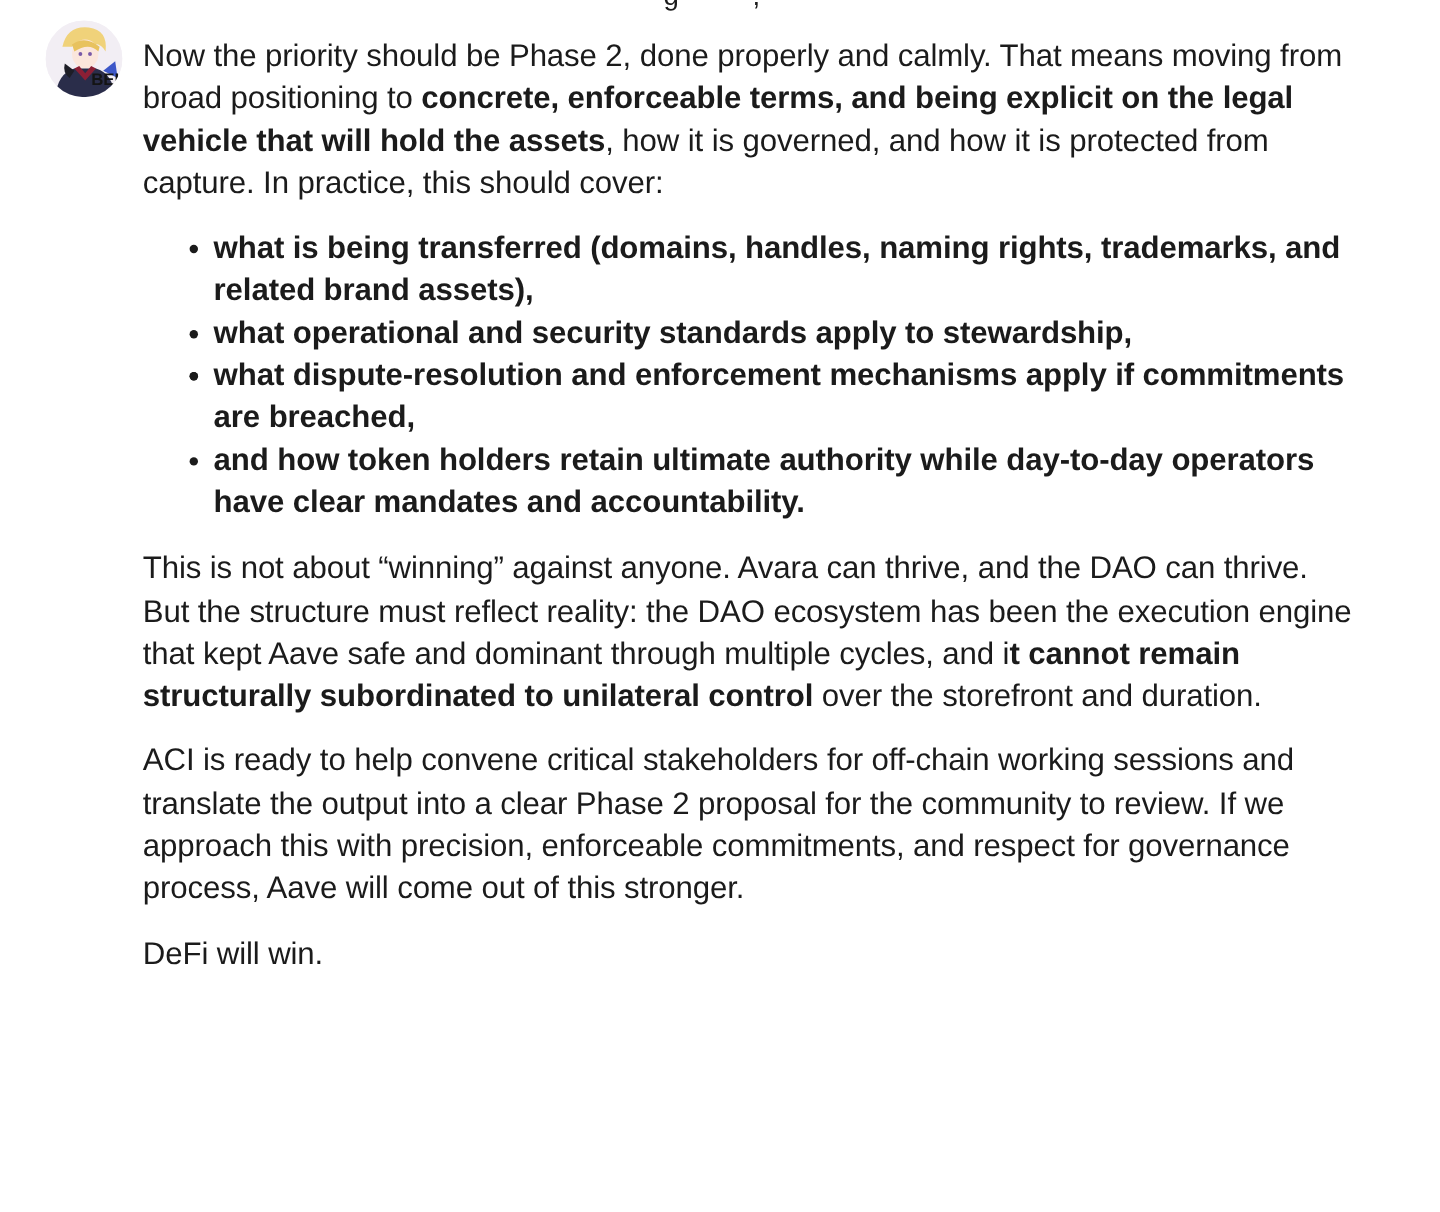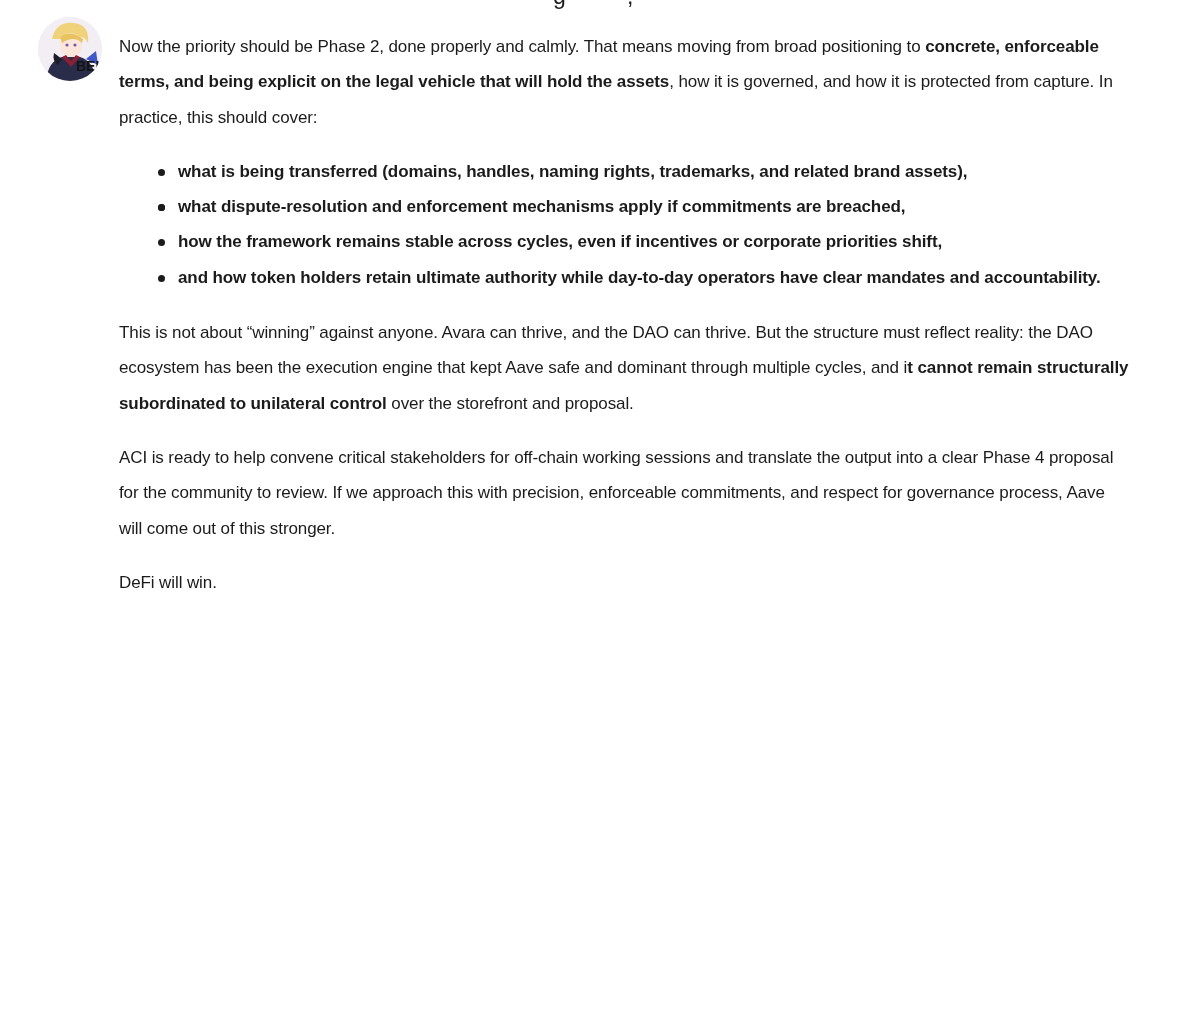--- a/index.html
+++ b/index.html
@@ -14,21 +14,21 @@
   }
   .cutoff span { position: absolute; top: 0; }
   .avatar {
     position: absolute; left: 38px; top: 17px; width: 64px; height: 64px;
     border-radius: 50%; overflow: hidden;
     background: #f4f1f6;
   }
   .avatar svg { display: block; width: 64px; height: 64px; }
   .post {
     position: absolute; left: 119px; top: 29px; width: 1010px;
-    font-size: 17px; line-height: 35.3px; letter-spacing: -0.1px;
+    font-size: 26px; line-height: 35.3px; letter-spacing: -0.1px;
   }
   .post p { margin: 0 0 19px 0; }
   .post b { font-weight: 700; }
   .post ul { margin: 17px 0 20px 0; padding-left: 59px; list-style: none; font-weight: bold; }
   .post li { position: relative; margin: 0; }
   .post li .bullet {
     position: absolute; left: -20px; top: 15px; width: 7px; height: 7px;
     border-radius: 50%; background: #1b1b1b;
   }
 </style>
@@ -56,26 +56,26 @@
   </svg>
 </div>
 
 <div class="post">
   <p>
     <span>Now the priority should be Phase 2, done properly and calmly. That means moving from broad positioning to </span><b>concrete, enforceable terms, and being explicit on the legal vehicle that will hold the assets</b><span>, how it is governed, and how it is protected from capture. In practice, this should cover:</span>
   </p>
 
   <ul>
     <li><span class="bullet"></span><span>what is being transferred (domains, handles, naming rights, trademarks, and related brand assets),</span></li>
+    <li><span class="bullet"></span><span>what operational and security standards apply to stewardship,</span></li>
     <li><span class="bullet"></span></li>
     <li><span class="bullet"></span><span>what dispute-resolution and enforcement mechanisms apply if commitments are breached,</span></li>
-    <li><span class="bullet"></span><span>how the framework remains stable across cycles, even if incentives or corporate priorities shift,</span></li>
     <li><span class="bullet"></span><span>and how token holders retain ultimate authority while day-to-day operators have clear mandates and accountability.</span></li>
   </ul>
 
   <p>
-    <span>This is not about “winning” against anyone. Avara can thrive, and the DAO can thrive. But the structure must reflect reality: the DAO ecosystem has been the execution engine that kept Aave safe and dominant through multiple cycles, and i</span><b>t cannot remain structurally subordinated to unilateral control</b><span> over the storefront and proposal.</span>
+    <span>This is not about “winning” against anyone. Avara can thrive, and the DAO can thrive. But the structure must reflect reality: the DAO ecosystem has been the execution engine that kept Aave safe and dominant through multiple cycles, and i</span><b>t cannot remain structurally subordinated to unilateral control</b><span> over the storefront and duration.</span>
   </p>
 
-  <p>ACI is ready to help convene critical stakeholders for off-chain working sessions and translate the output into a clear Phase 4 proposal for the community to review. If we approach this with precision, enforceable commitments, and respect for governance process, Aave will come out of this stronger.</p>
+  <p>ACI is ready to help convene critical stakeholders for off-chain working sessions and translate the output into a clear Phase 2 proposal for the community to review. If we approach this with precision, enforceable commitments, and respect for governance process, Aave will come out of this stronger.</p>
 
   <p>DeFi will win.</p>
 </div>
 
 </body></html>

